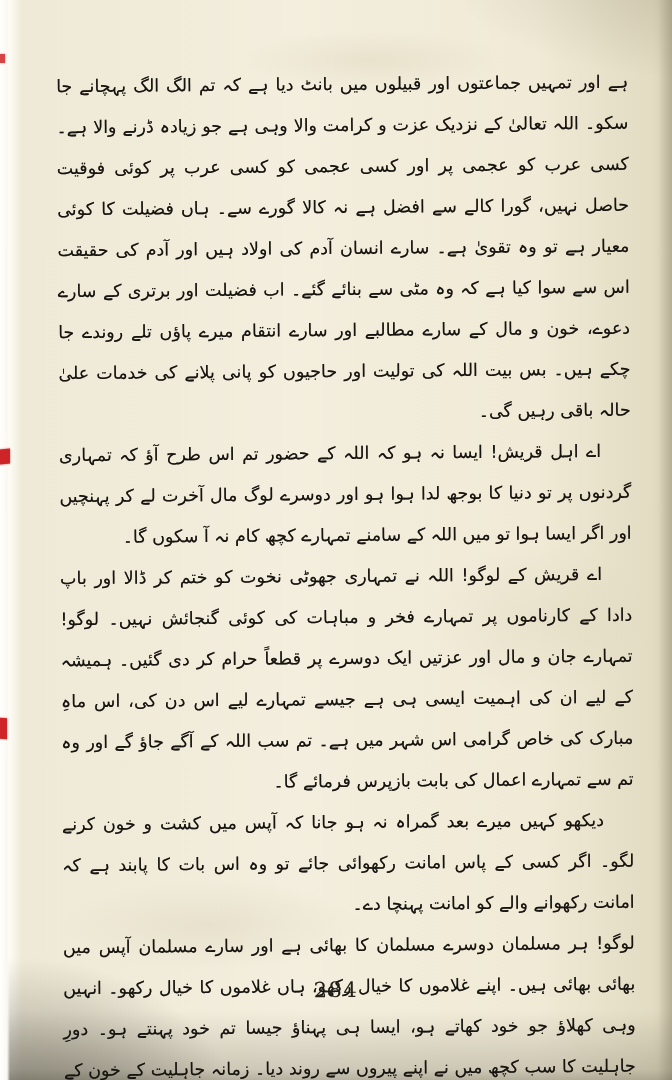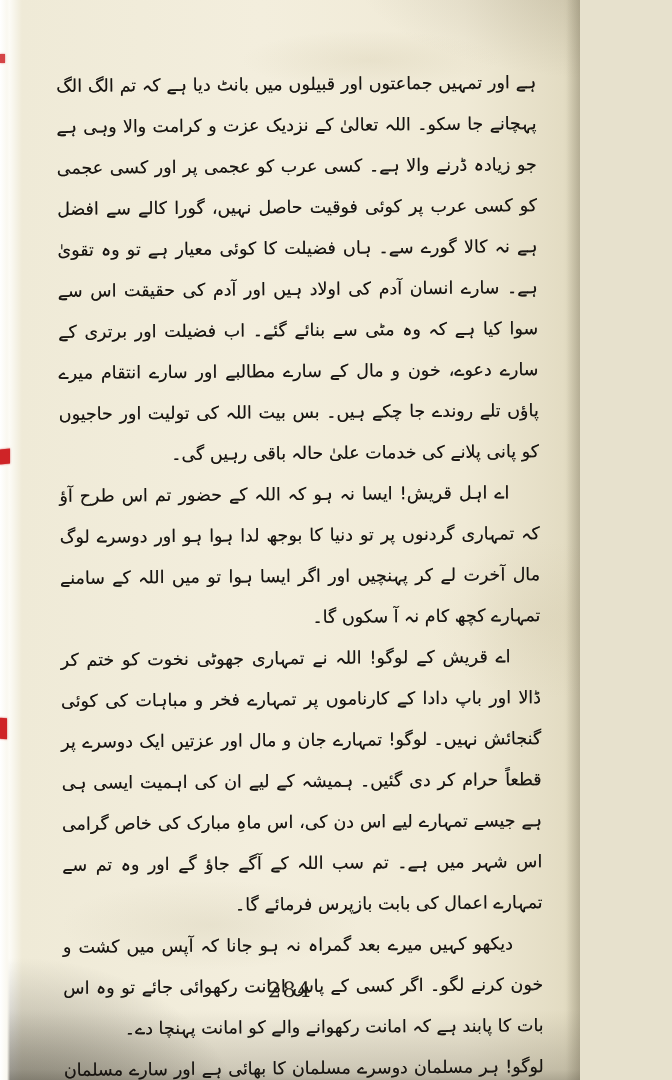--- a/index.html
+++ b/index.html
@@ -8,21 +8,21 @@
     width: 672px;
     height: 1080px;
     overflow: hidden;
     background: #e7e1cd;
     font-family: "DejaVu Sans", sans-serif;
   }
 
   
   .scan {
     position: relative;
-    width: 580px;
+    width: 672px;
     height: 1080px;
     background:
       linear-gradient(90deg,
         #fdfcf7 0px, #fdfcf7 9px,
         #efead7 22px,
         #f3eedd 45%,
         #f0ead6 80%,
         #e3dcc3 97%,
         #d6cfb4 100%);
     overflow: hidden;

